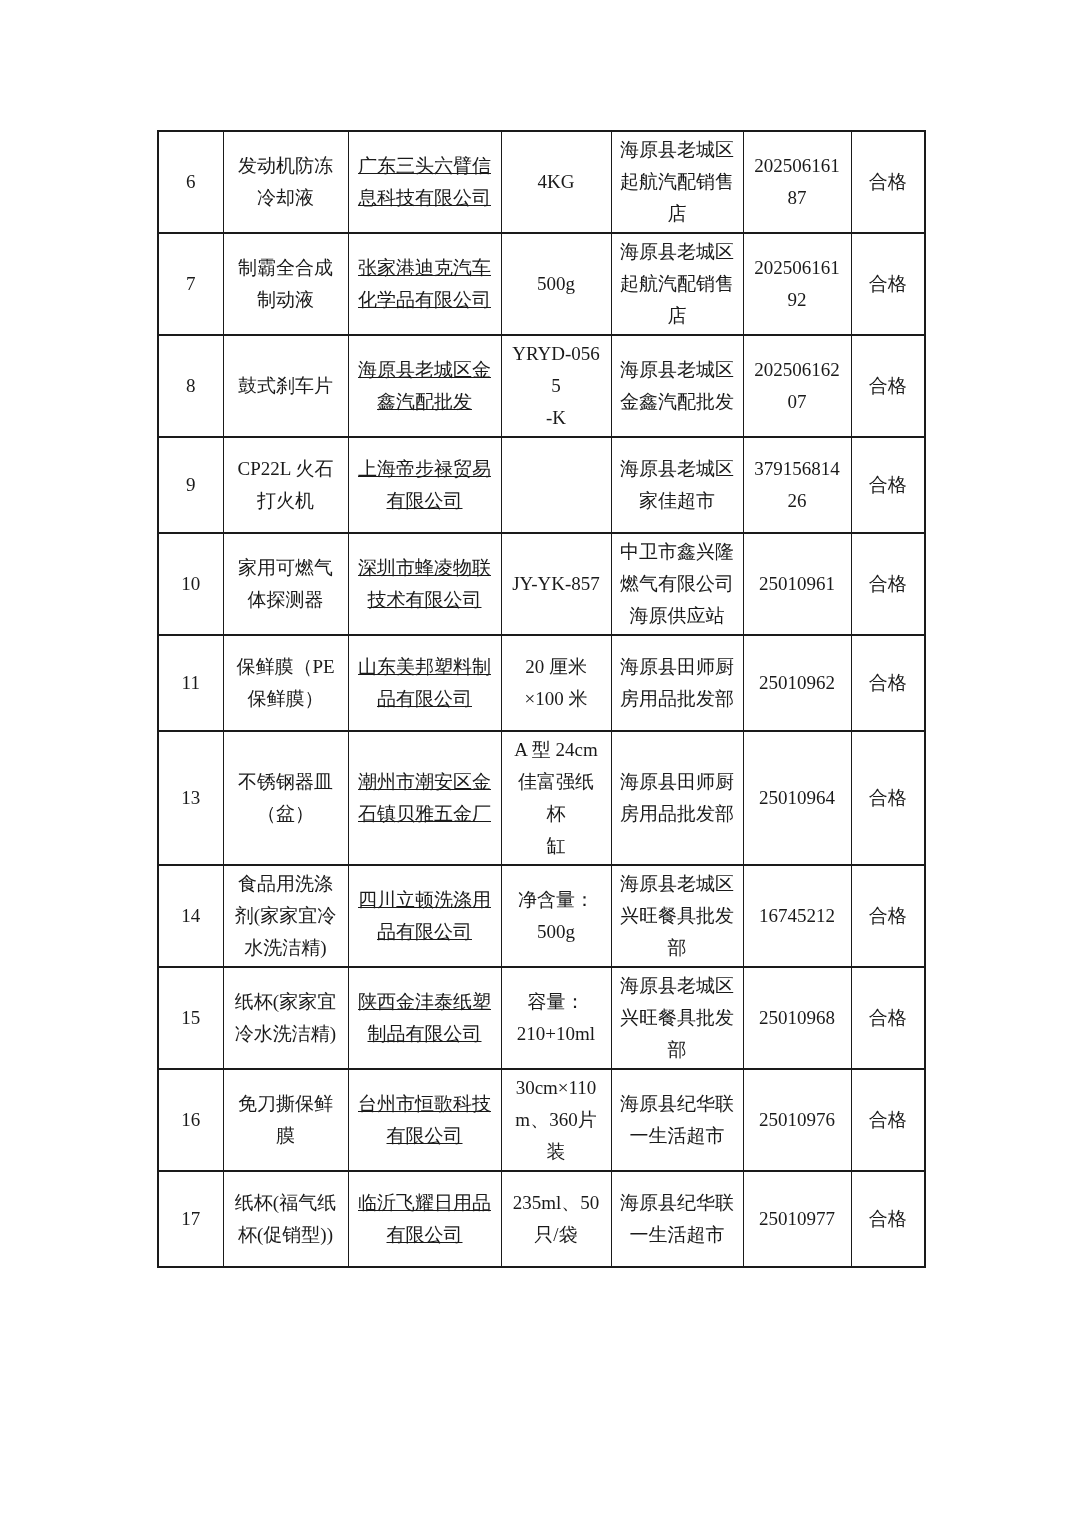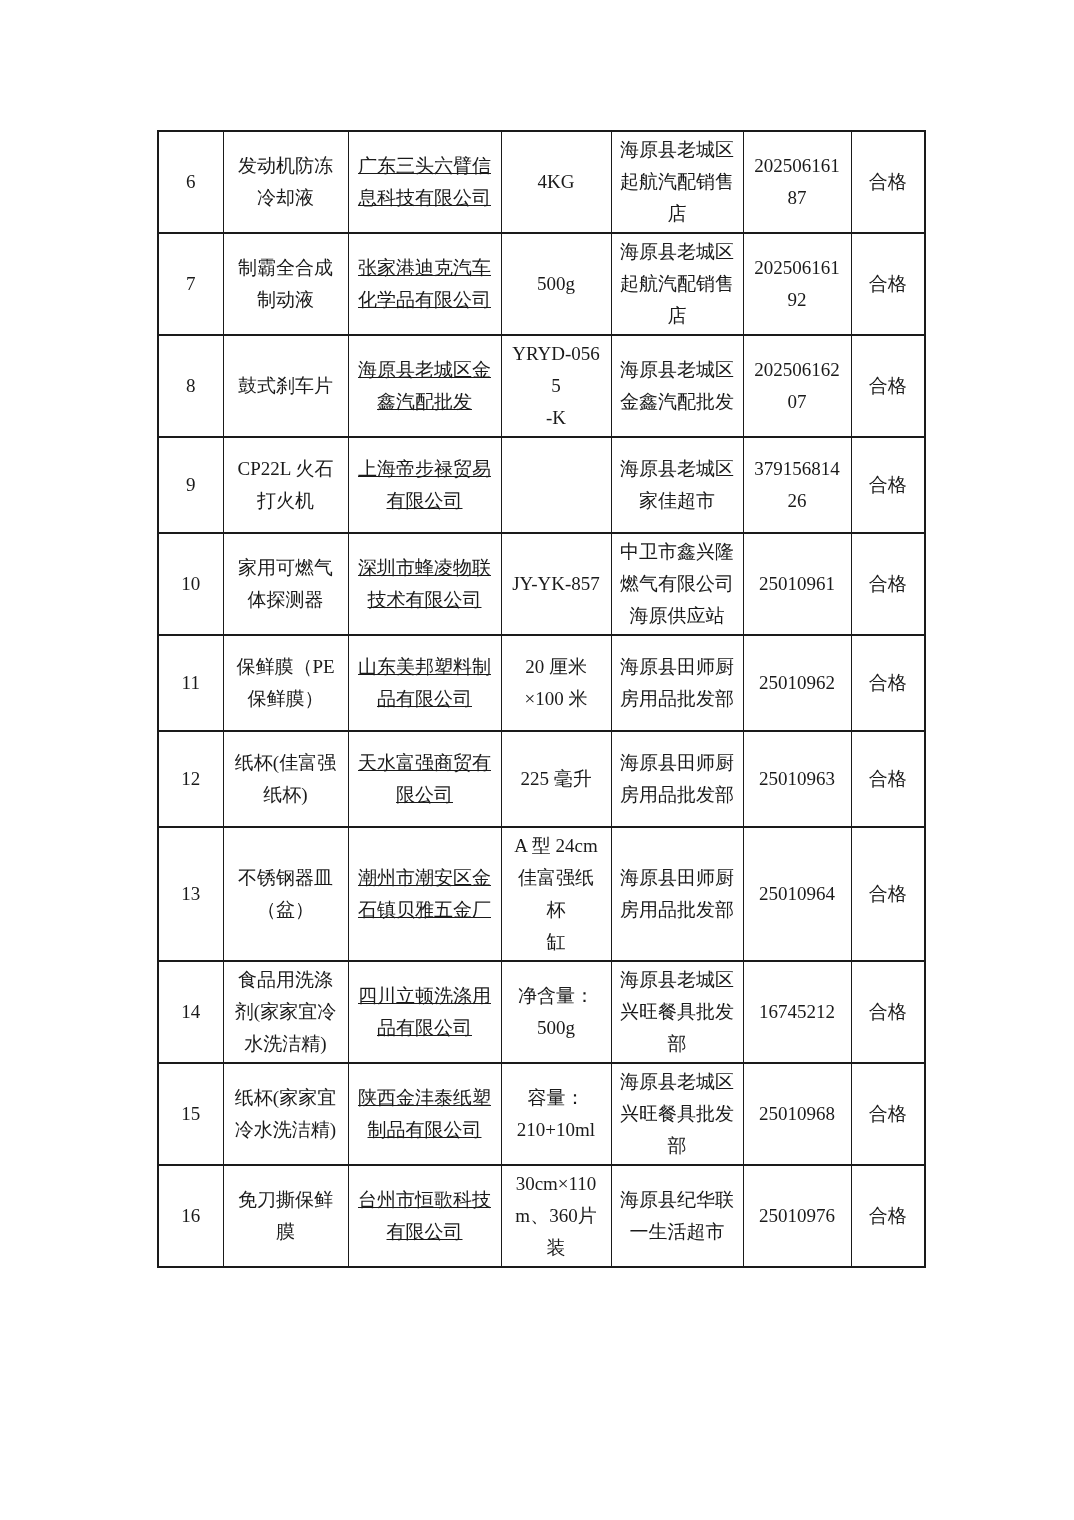--- a/index.html
+++ b/index.html
@@ -109,29 +109,20 @@
         <td class="c-num">11</td>
         <td class="c-product">保鲜膜（PE保鲜膜）</td>
         <td class="c-mfr">山东美邦塑料制品有限公司</td>
         <td class="c-spec">20 厘米
 ×100 米</td>
         <td class="c-seller">海原县田师厨房用品批发部</td>
         <td class="c-report">25010962</td>
         <td class="c-result">合格</td>
       </tr>
       <tr>
-        <td class="c-num">12</td>
-        <td class="c-product">纸杯(佳富强纸杯)</td>
-        <td class="c-mfr">天水富强商贸有限公司</td>
-        <td class="c-spec">225 毫升</td>
-        <td class="c-seller">海原县田师厨房用品批发部</td>
-        <td class="c-report">25010963</td>
-        <td class="c-result">合格</td>
-      </tr>
-      <tr>
         <td class="c-num">13</td>
         <td class="c-product">不锈钢器皿（盆）</td>
         <td class="c-mfr">潮州市潮安区金石镇贝雅五金厂</td>
         <td class="c-spec">A 型 24cm
 佳富强纸杯
 缸</td>
         <td class="c-seller">海原县田师厨房用品批发部</td>
         <td class="c-report">25010964</td>
         <td class="c-result">合格</td>
       </tr>
@@ -158,15 +149,25 @@
       <tr>
         <td class="c-num">16</td>
         <td class="c-product">免刀撕保鲜膜</td>
         <td class="c-mfr">台州市恒歌科技有限公司</td>
         <td class="c-spec">30cm×110
 m、360片装</td>
         <td class="c-seller">海原县纪华联一生活超市</td>
         <td class="c-report">25010976</td>
         <td class="c-result">合格</td>
       </tr>
+      <tr>
+        <td class="c-num">17</td>
+        <td class="c-product">纸杯(福气纸杯(促销型))</td>
+        <td class="c-mfr">临沂飞耀日用品有限公司</td>
+        <td class="c-spec">235ml、50
+只/袋</td>
+        <td class="c-seller">海原县纪华联一生活超市</td>
+        <td class="c-report">25010977</td>
+        <td class="c-result">合格</td>
+      </tr>
     </tbody>
   </table>
 </div>
 
 </body></html>

